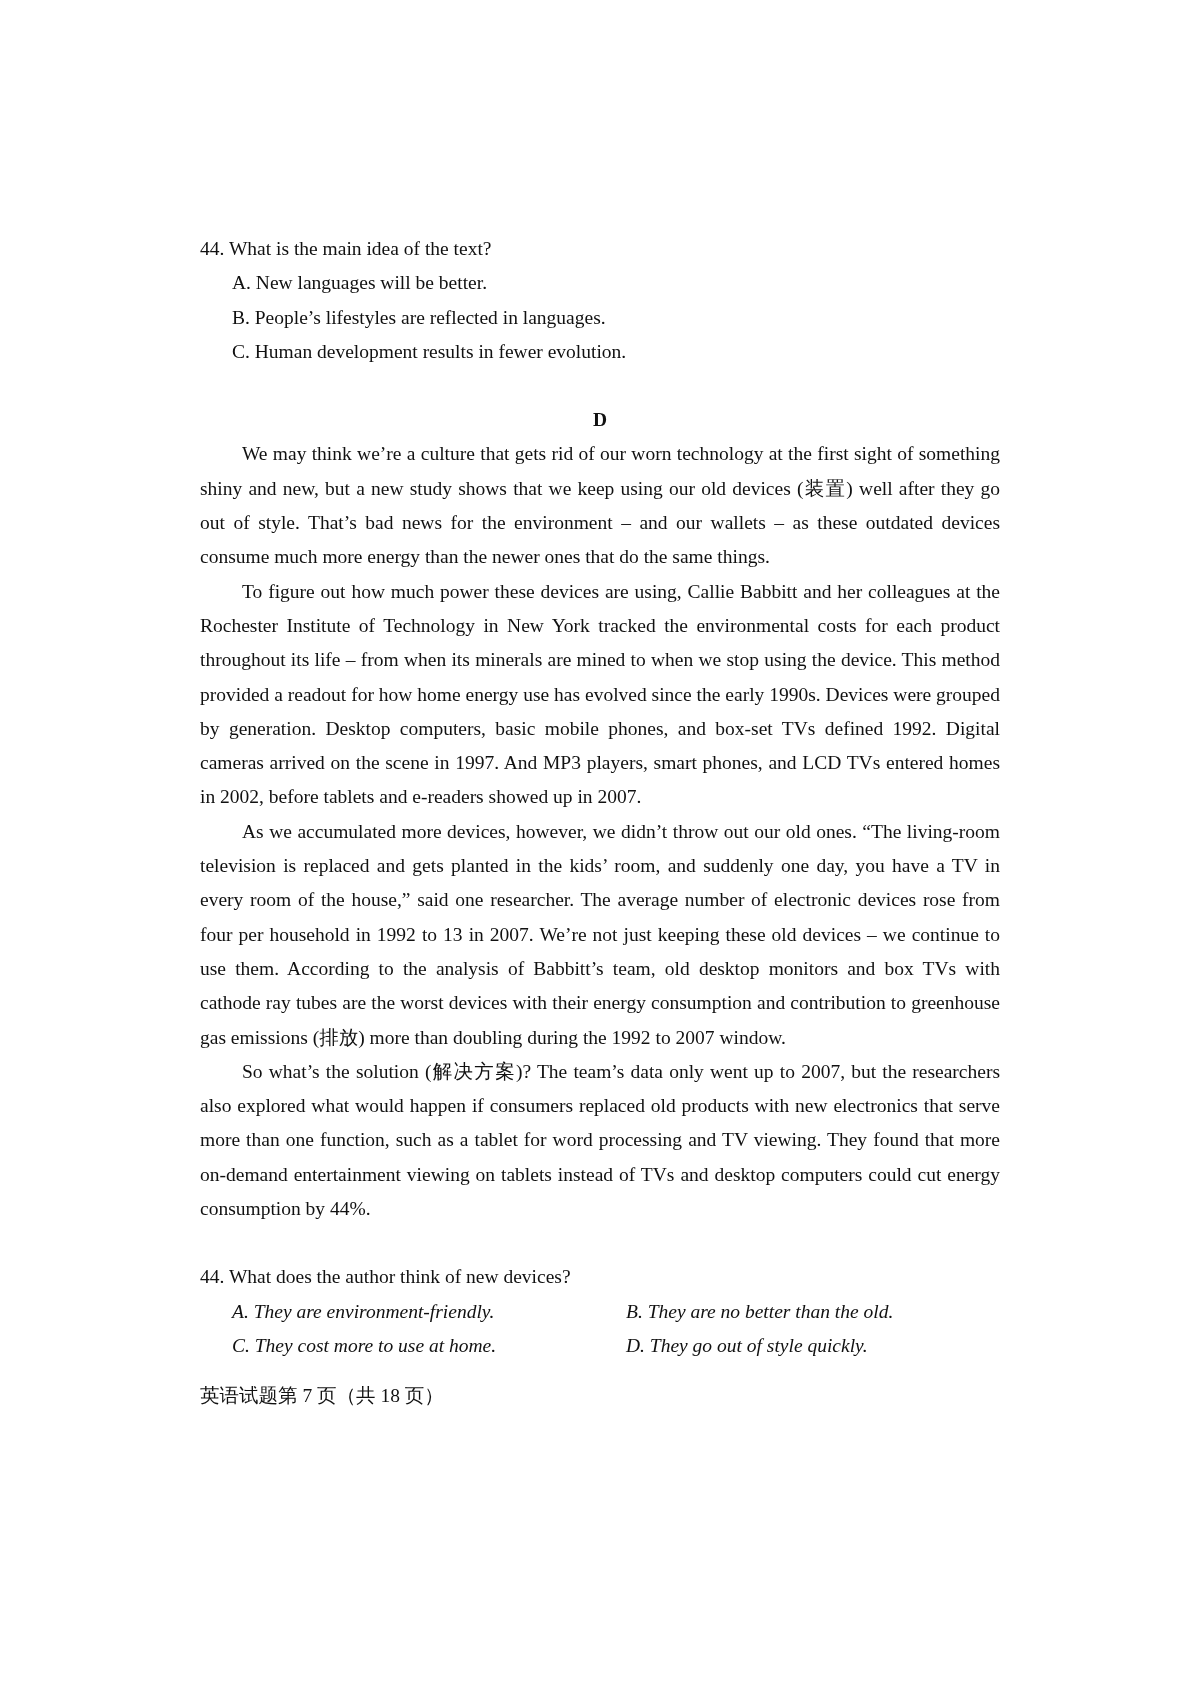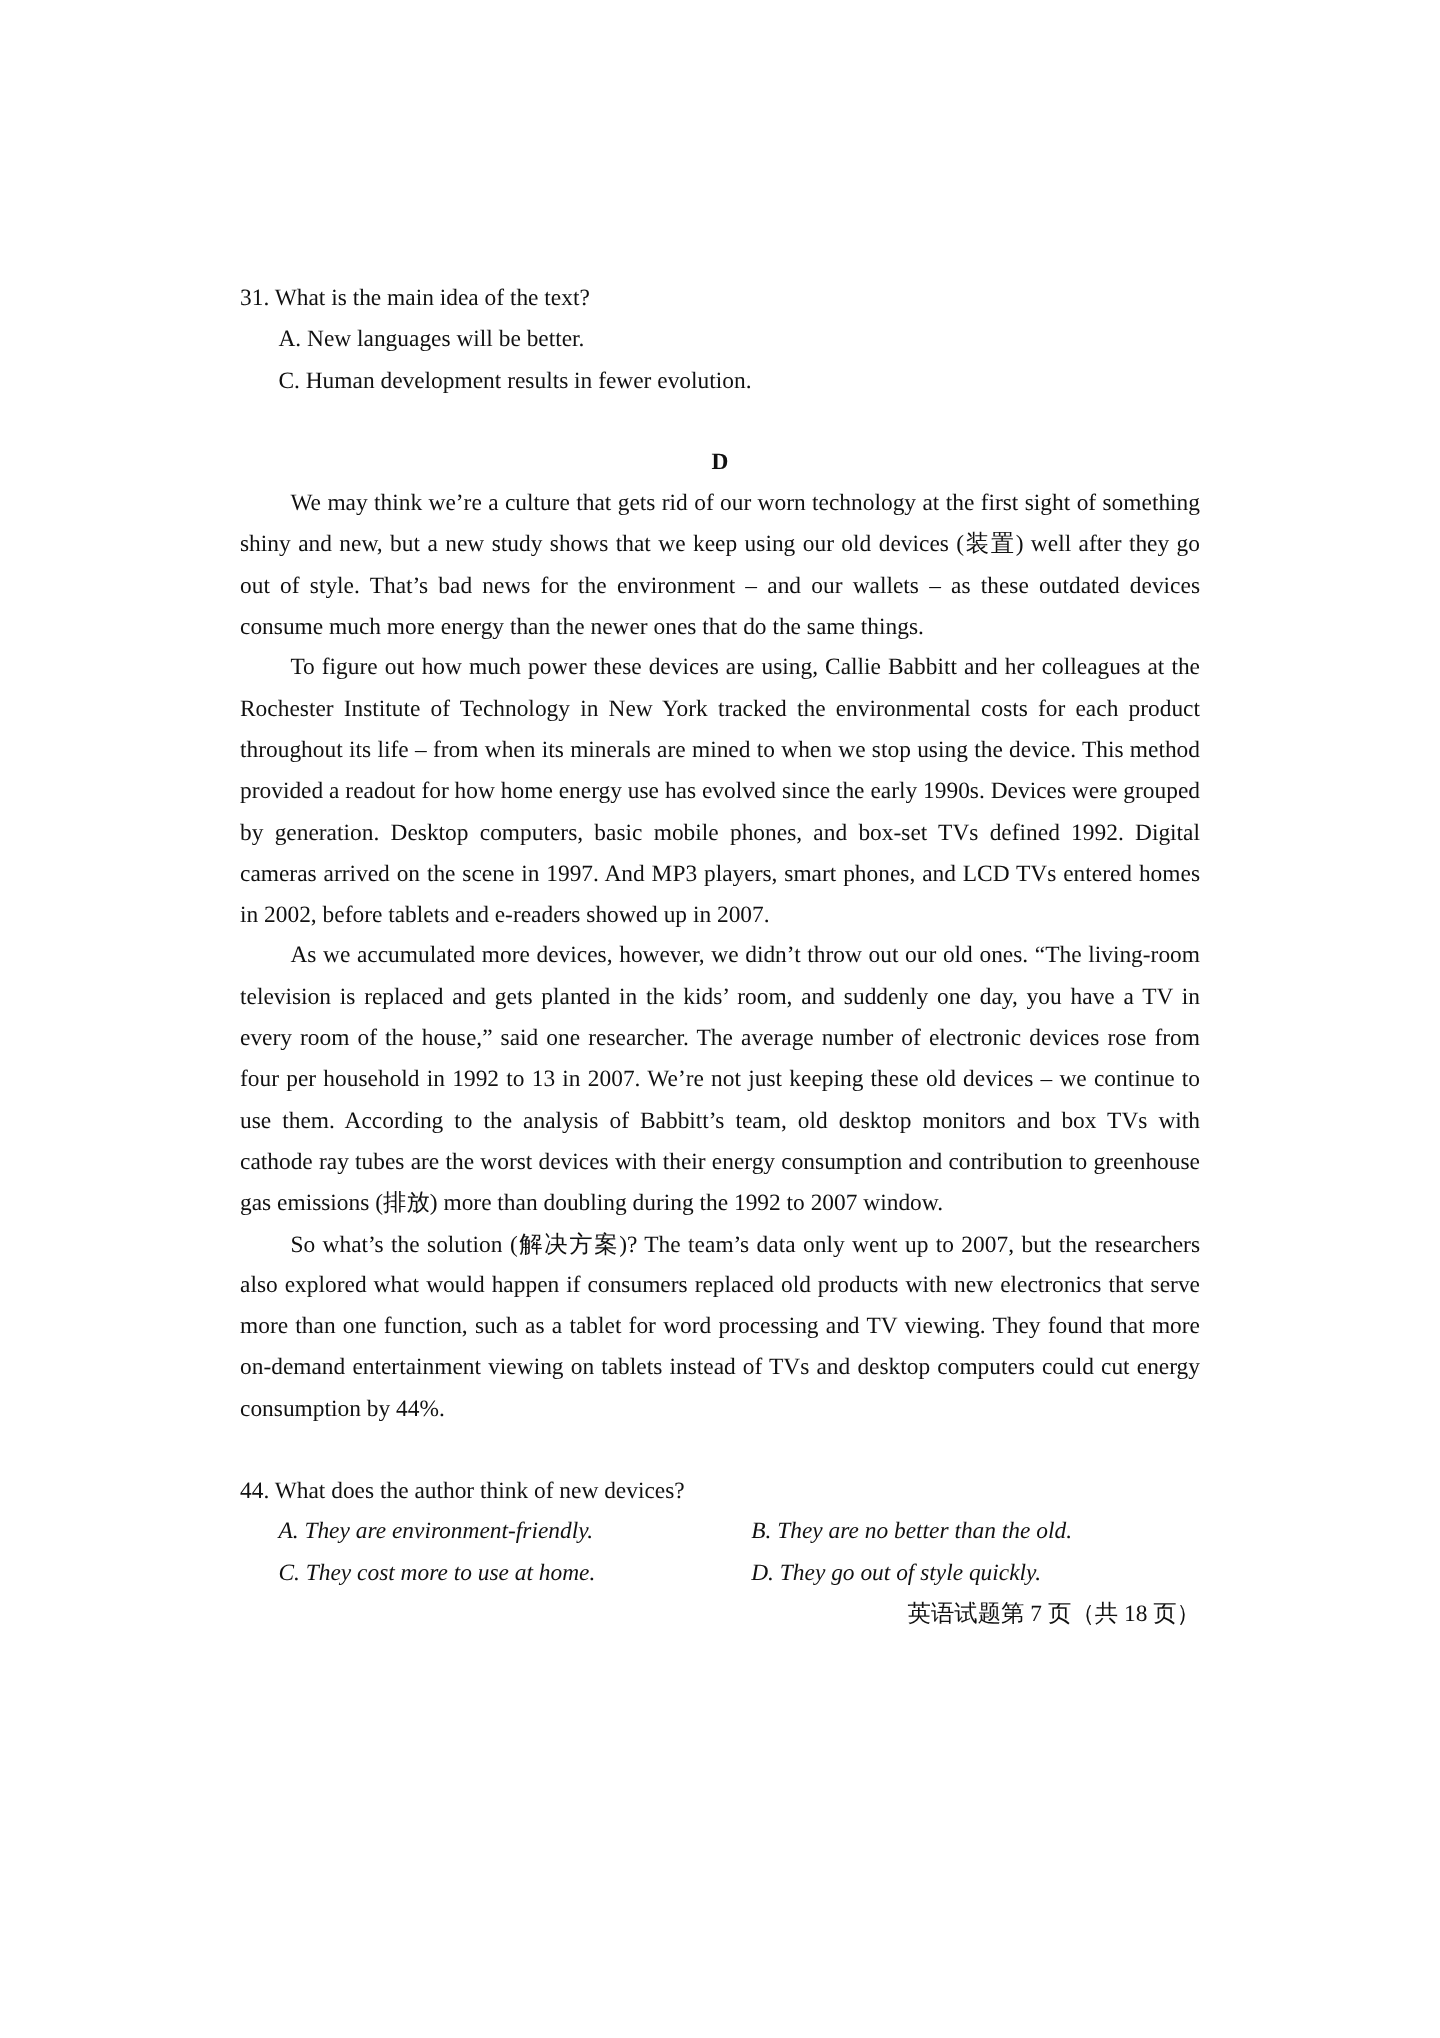--- a/index.html
+++ b/index.html
@@ -8,28 +8,29 @@
     font-family: "Liberation Serif", "DejaVu Serif", serif;
     color: #111111;
   }
   .page { position: absolute; left: 200px; top: 232px; width: 800px; font-size: 19.5px; line-height: 34.3px; }
   .q-stem { margin: 0; }
   .opt { margin: 0 0 0 32px; }
   .section-title { text-align: center; font-weight: bold; margin: 34px 0 0 0; }
   .para { margin: 0; text-indent: 42px; text-align: justify; text-align-last: left; font-family: Liberation Serif, serif; }
   .q32 { margin-top: 34px; }
   .opt-grid { display: grid; grid-template-columns: 394px 394px; margin-left: 32px; font-style: italic; }
-  .footer { text-align: right; font-size: 19.5px; margin-top: 0; }
+  .footer { text-align: left; font-size: 19.5px; margin-top: 16px; }
 </style>
 </head>
 <body>
 
 <div class="page">
-  <p class="q-stem">31. What is the main idea of the text?</p>
+  <p class="q-stem">44. What is the main idea of the text?</p>
   <p class="opt">A. New languages will be better.</p>
+  <p class="opt">B. People’s lifestyles are reflected in languages.</p>
   <p class="opt">C. Human development results in fewer evolution.</p>
 
   <p class="section-title">D</p>
   <p class="para">We may think we’re a culture that gets rid of our worn technology at the first sight of something shiny and new, but a new study shows that we keep using our old devices (装置) well after they go out of style. That’s bad news for the environment – and our wallets – as these outdated devices consume much more energy than the newer ones that do the same things.</p>
   <p class="para">To figure out how much power these devices are using, Callie Babbitt and her colleagues at the Rochester Institute of Technology in New York tracked the environmental costs for each product throughout its life – from when its minerals are mined to when we stop using the device. This method provided a readout for how home energy use has evolved since the early 1990s. Devices were grouped by generation. Desktop computers, basic mobile phones, and box-set TVs defined 1992. Digital cameras arrived on the scene in 1997. And MP3 players, smart phones, and LCD TVs entered homes in 2002, before tablets and e-readers showed up in 2007.</p>
   <p class="para">As we accumulated more devices, however, we didn’t throw out our old ones. “The living-room television is replaced and gets planted in the kids’ room, and suddenly one day, you have a TV in every room of the house,” said one researcher. The average number of electronic devices rose from four per household in 1992 to 13 in 2007. We’re not just keeping these old devices – we continue to use them. According to the analysis of Babbitt’s team, old desktop monitors and box TVs with cathode ray tubes are the worst devices with their energy consumption and contribution to greenhouse gas emissions (排放) more than doubling during the 1992 to 2007 window.</p>
   <p class="para">So what’s the solution (解决方案)? The team’s data only went up to 2007, but the researchers also explored what would happen if consumers replaced old products with new electronics that serve more than one function, such as a tablet for word processing and TV viewing. They found that more on-demand entertainment viewing on tablets instead of TVs and desktop computers could cut energy consumption by 44%.</p>
 
   <p class="q-stem q32">44. What does the author think of new devices?</p>
   <div class="opt-grid">

